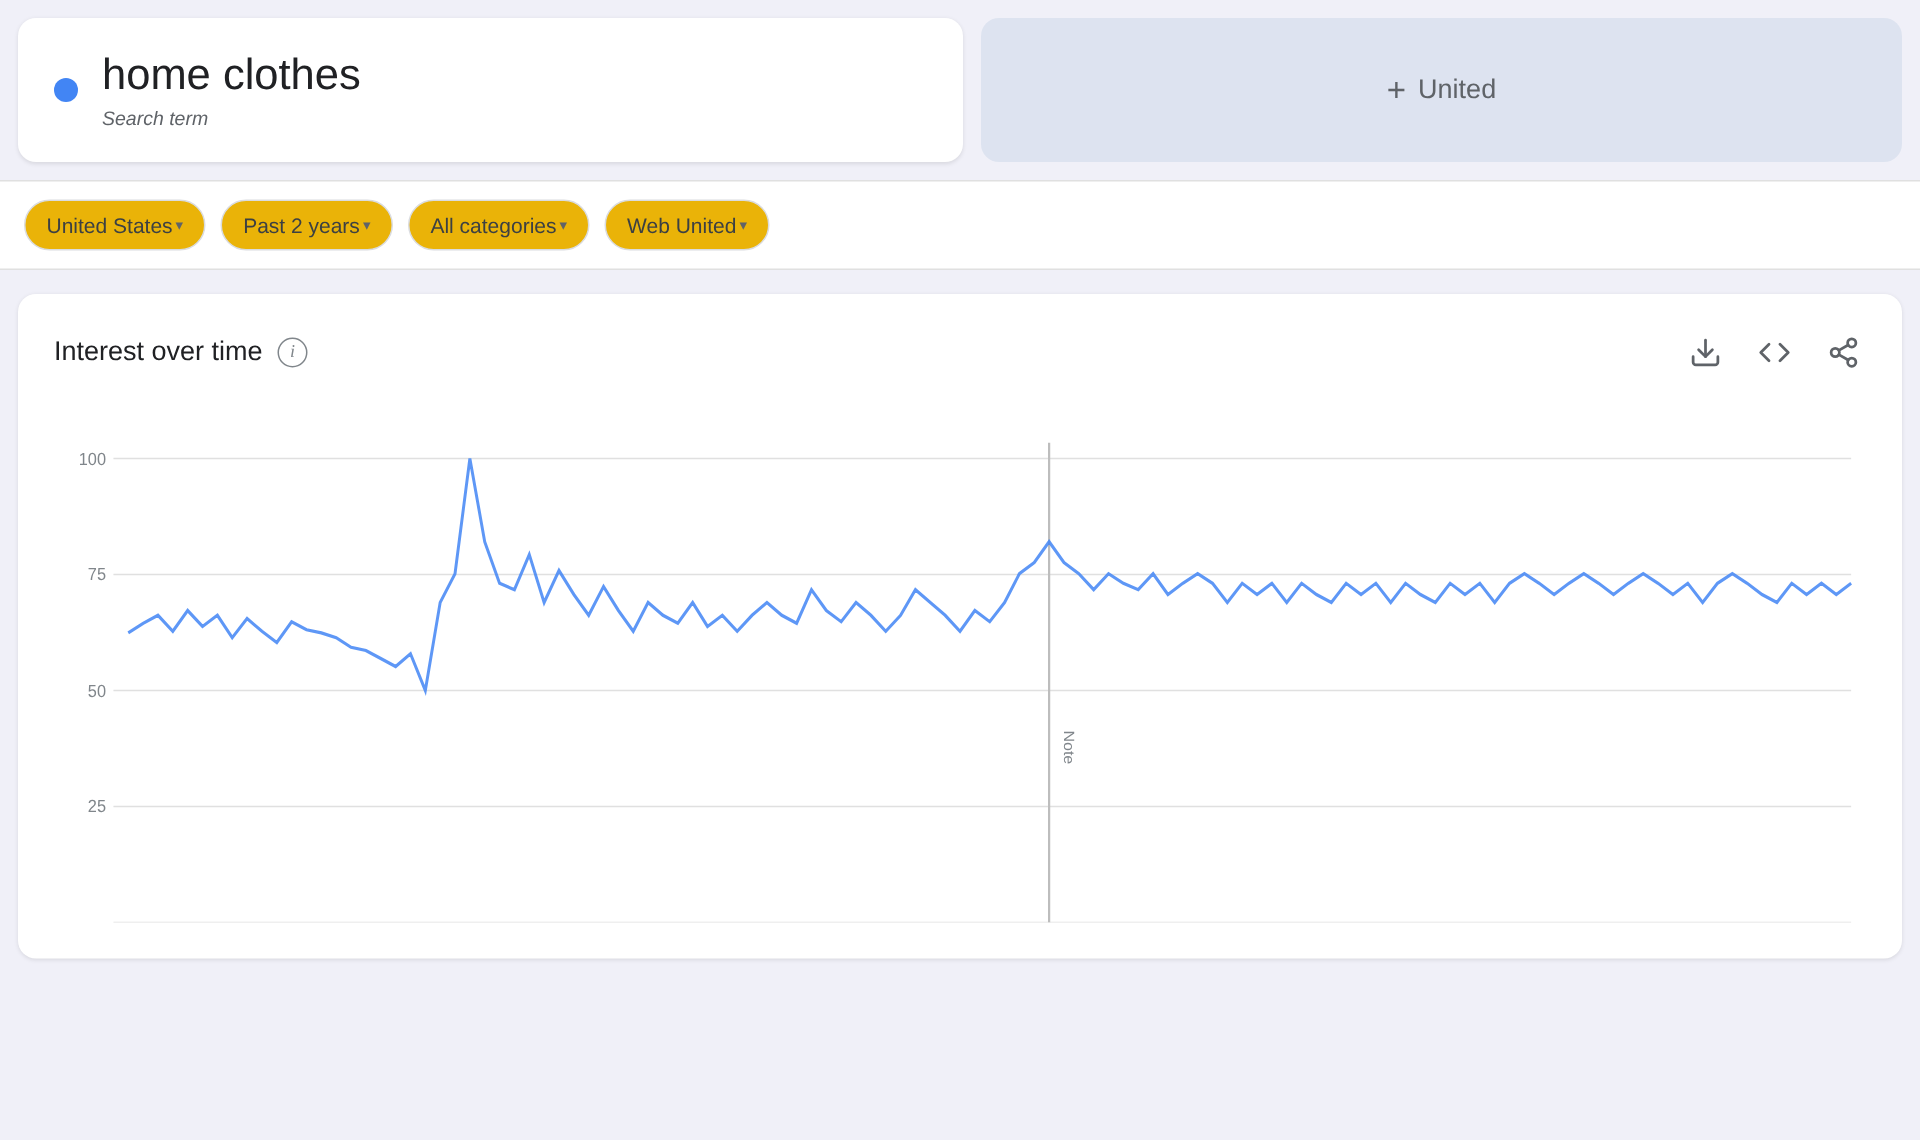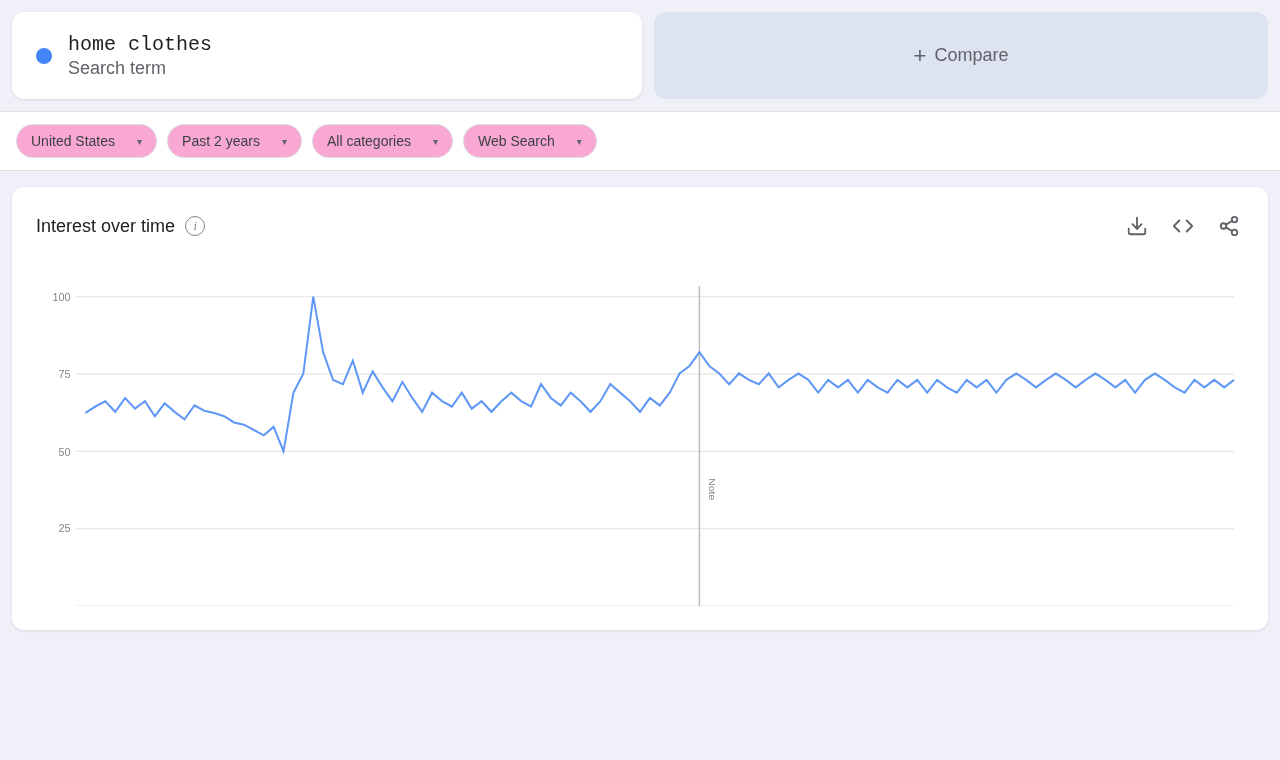--- a/index.html
+++ b/index.html
@@ -27,29 +27,29 @@
       box-shadow: 0 1px 3px rgba(0,0,0,0.1);
     }
     .blue-dot {
       width: 16px;
       height: 16px;
       border-radius: 50%;
       background: #4285f4;
       flex-shrink: 0;
     }
     .search-term-text h2 {
-      font-size: 20px;
+      font-size: 29px;
       font-weight: 500;
       color: #202124;
       line-height: 1.3;
-      font-family: Liberation Mono, monospace;
     }
     .search-term-text span {
-      font-size: 18px;
-      color: #5f6368;
+      font-size: 13px;
+      color: #5f6368;
+      font-style: italic;
     }
     .compare-card {
       background: #dde3f0;
       border-radius: 12px;
       flex: 1;
       margin-left: 12px;
       display: flex;
       align-items: center;
       justify-content: center;
       cursor: pointer;
@@ -70,27 +70,27 @@
       padding: 12px 16px;
       display: flex;
       gap: 10px;
       align-items: center;
       border-top: 1px solid #e0e0e0;
       border-bottom: 1px solid #e0e0e0;
     }
     .filter-btn {
       display: flex;
       align-items: center;
-      gap: 22px;
+      gap: 2px;
       border: 1px solid #dadce0;
       border-radius: 20px;
       padding: 8px 14px;
       font-size: 14px;
       color: #3c4043;
-      background: #f9a8d4;
+      background: #eab308;
       cursor: pointer;
       font-family: inherit;
     }
     .filter-arrow {
       font-size: 10px;
       color: #5f6368;
     }
     .chart-section {
       background: #fff;
       border-radius: 12px;
@@ -161,40 +161,40 @@
   <div class="search-term-card">
     <div class="blue-dot"></div>
     <div class="search-term-text">
       <h2>home clothes</h2>
       <span>Search term</span>
     </div>
   </div>
   <div class="compare-card">
     <div class="compare-inner">
       <span class="compare-plus">+</span>
-      <span>Compare</span>
+      <span>United</span>
     </div>
   </div>
 </div>
 
 <div class="filters-bar">
   <button class="filter-btn">
     <span>United States</span>
     <span class="filter-arrow">▾</span>
   </button>
   <button class="filter-btn">
     <span>Past 2 years</span>
     <span class="filter-arrow">▾</span>
   </button>
   <button class="filter-btn">
     <span>All categories</span>
     <span class="filter-arrow">▾</span>
   </button>
   <button class="filter-btn">
-    <span>Web Search</span>
+    <span>Web United</span>
     <span class="filter-arrow">▾</span>
   </button>
 </div>
 
 <div class="chart-section">
   <div class="chart-header">
     <div class="chart-title-area">
       <span class="chart-title">Interest over time</span>
       <div class="help-icon">i</div>
     </div>

